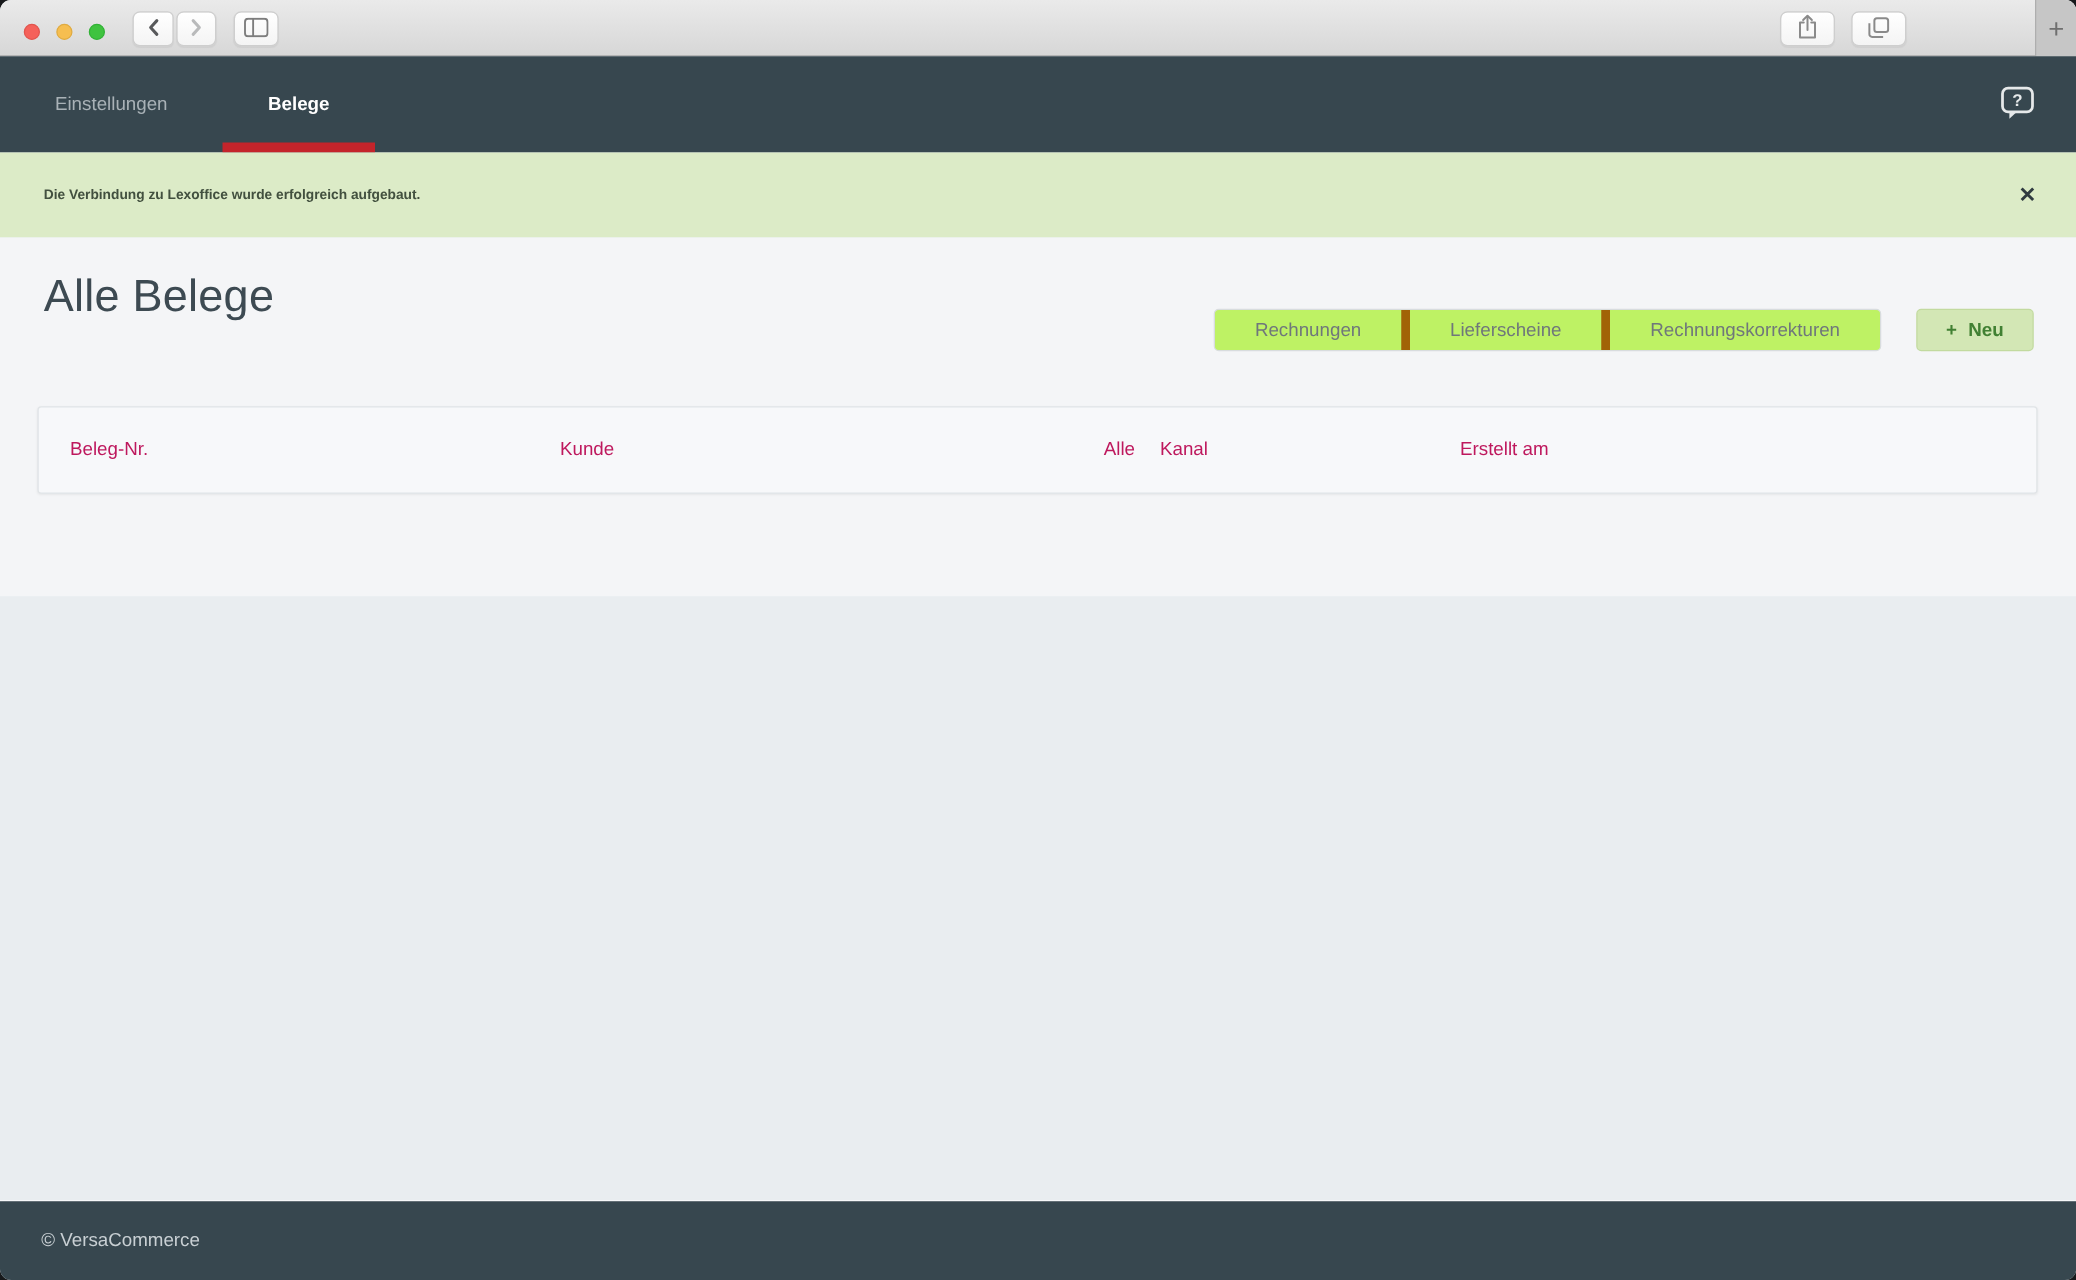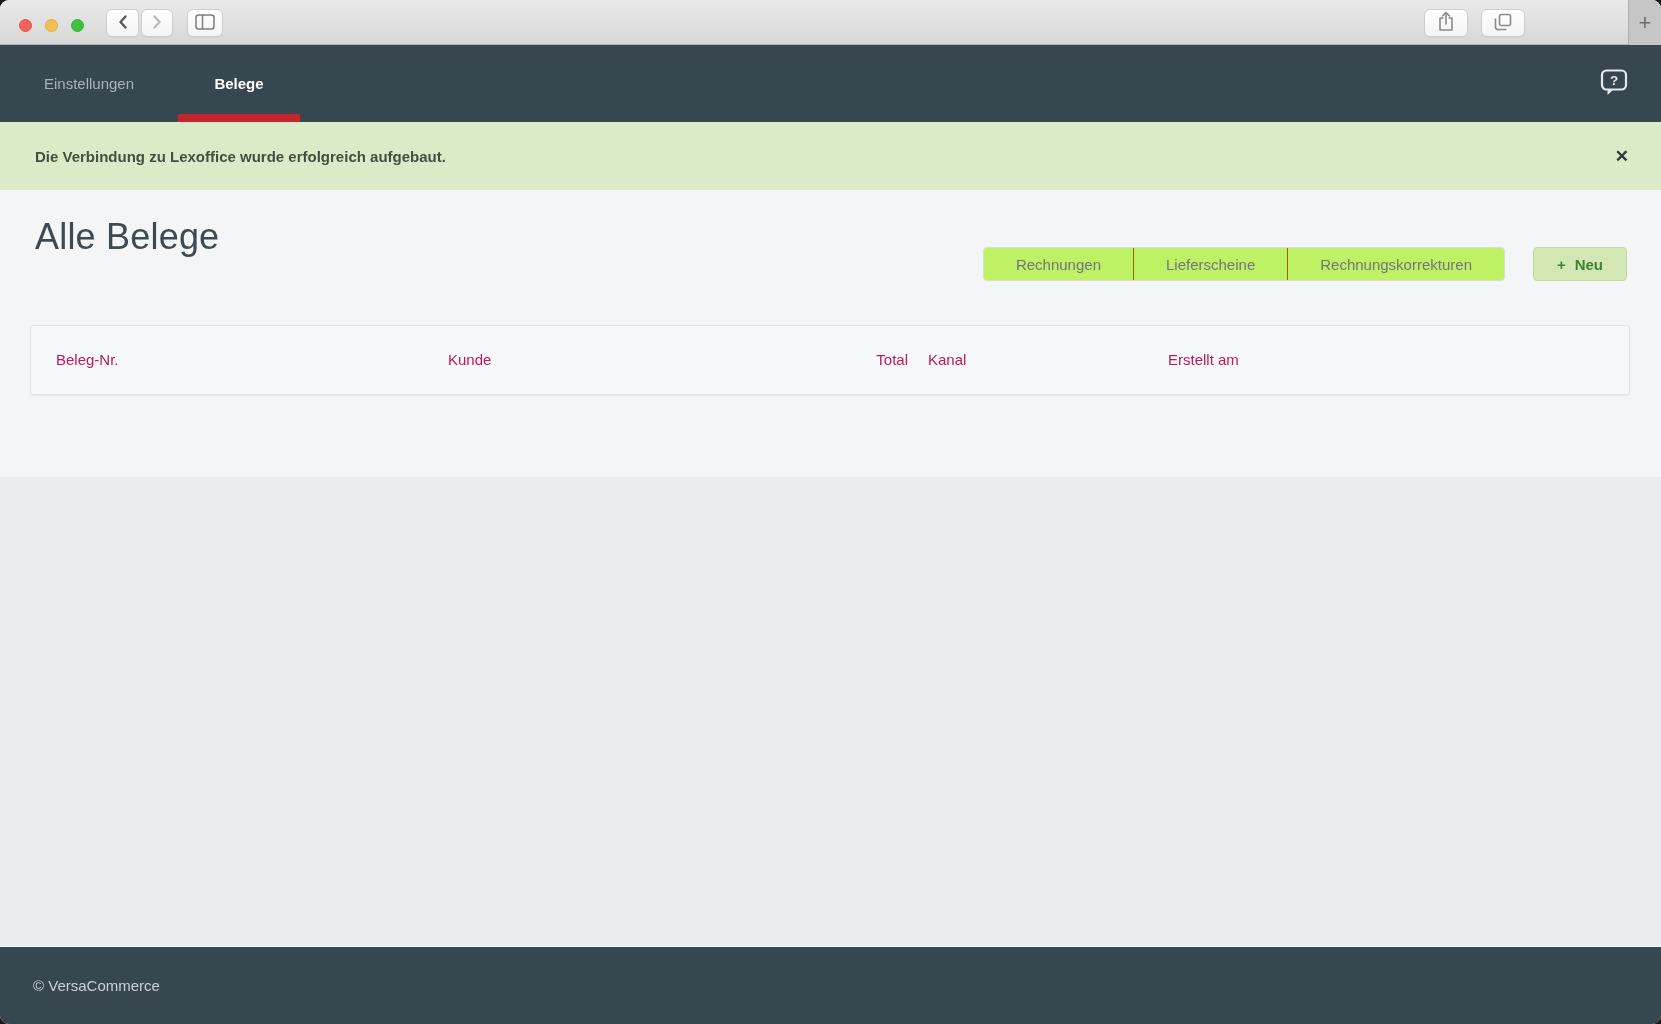--- a/index.html
+++ b/index.html
@@ -72,42 +72,42 @@
     position: absolute; right: 32px; top: 50%; transform: translateY(-50%);
     background: none; border: none; cursor: pointer; padding: 0;
   }
 
   
   .banner {
     flex: none; height: 68px;
     background: var(--banner-bg, #dcebc7);
     display: flex; align-items: center; position: relative;
   }
-  .banner-text { margin-left: 35px; font-size: 15px; font-weight: 700; color: #42503f; }
+  .banner-text { margin-left: 35px; font-size: 11px; font-weight: 700; color: #42503f; }
   .banner-close {
     position: absolute; right: 32px; top: 50%; transform: translateY(-50%);
     font-size: 17px; font-weight: 700; color: #2f3a40; cursor: pointer;
     background: none; border: none; padding: 0;
   }
 
   
   .content { flex: none; height: 287px; background: #f4f5f7; position: relative; }
   .page-title {
     position: absolute; left: 35px; top: 26px; margin: 0;
     font-size: 36px; font-weight: 400; color: #3d4a52; letter-spacing: .2px;
   }
   .btn-group {
     position: absolute; top: 57px; right: 156px; height: 34px;
     display: flex; background: #bef264;
     border: 1px solid #d8dcde; border-radius: 4px; overflow: hidden;
   }
   .btn-group button {
     border: none; background: transparent; font-family: inherit;
     font-size: 15px; color: #6f777b; padding: 0 32px;
-    border-left: 1px solid #a16207; cursor: pointer;
+    border-left: 7px solid #a16207; cursor: pointer;
   }
   .btn-group button:first-child { border-left: none; }
   .btn-new {
     position: absolute; top: 57px; right: 34px; height: 34px;
     display: flex; align-items: center; gap: 9px; padding: 0 23px;
     background: var(--new-btn-bg, #d3e7b5);
     border: 1px solid #c2da9f; border-radius: 4px;
     font-family: inherit; font-size: 15px; font-weight: 700;
     color: var(--new-btn-text, #418033); cursor: pointer;
   }
@@ -122,21 +122,21 @@
   }
   .col-belegnr { left: 25px; }
   .col-kunde   { left: 417px; }
   .col-total   { left: 740px; width: 137px; text-align: right; }
   .col-kanal   { left: 897px; }
   .col-erstellt{ left: 1137px; }
 
   
   .empty-region { flex: 1; background: #e9edf0; border-bottom: 1px solid #f6f8f9; }
   .footer {
-    flex: none; height: 77px;
+    flex: none; height: 63px;
     background: var(--footer-bg, #37474f);
     display: flex; align-items: center;
   }
   .footer-text { margin-left: 33px; font-size: 15px; color: #c9d0d4; }
 </style>
 </head>
 <body>
 
 <div class="window">
 
@@ -223,21 +223,21 @@
     </div>
 
     <button class="btn-new">
       <span>+</span>
       <span>Neu</span>
     </button>
 
     <div class="table-card">
       <span class="col col-belegnr">Beleg-Nr.</span>
       <span class="col col-kunde">Kunde</span>
-      <span class="col col-total">Total</span>
+      <span class="col col-total">Alle</span>
       <span class="col col-kanal">Kanal</span>
       <span class="col col-erstellt">Erstellt am</span>
     </div>
   </main>
 
   <div class="empty-region"></div>
 
   <footer class="footer">
     <span class="footer-text">© VersaCommerce</span>
   </footer>

